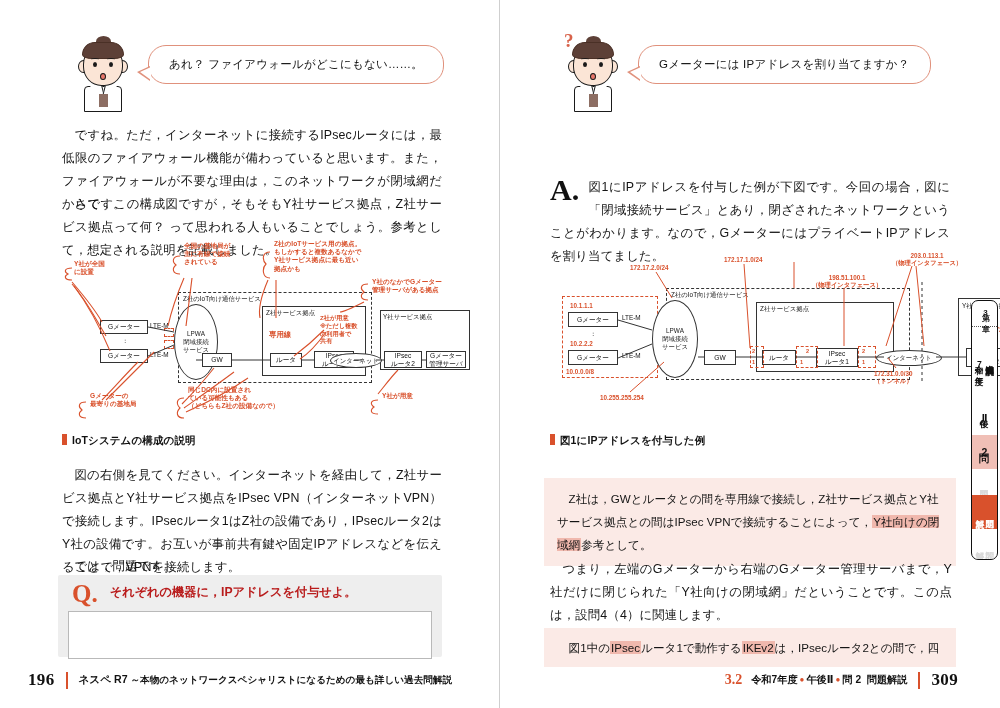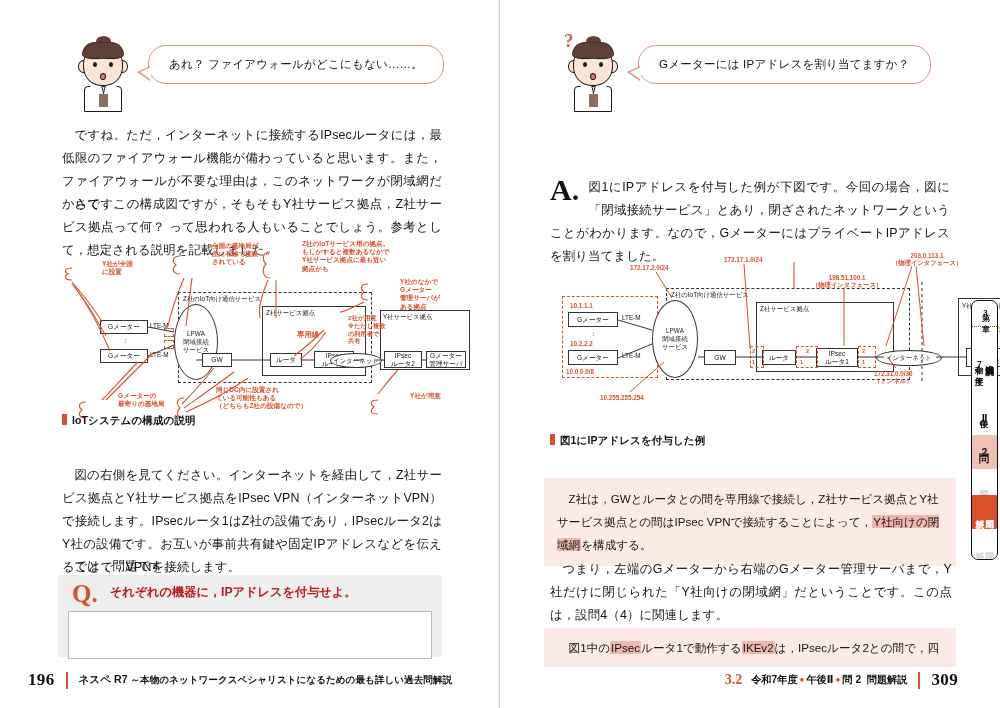--- a/index.html
+++ b/index.html
@@ -128,21 +128,21 @@
     font-size:6.6px; color:#111; display:flex; align-items:center;
     justify-content:center; text-align:center; line-height:1.15;
   }
   .dashbox { position:absolute; border:1.2px dashed #333; }
   .dashbox-r { position:absolute; border:1.1px dashed #d9512c; }
   .plainbox { position:absolute; border:1.1px solid #333; }
   .ellipse { position:absolute; border:1.1px solid #333; border-radius:50%;
     display:flex; align-items:center; justify-content:center;
     font-size:6.4px; text-align:center; line-height:1.2; background:#fff; }
   .lbl { position:absolute; font-size:6.4px; color:#111; line-height:1.2; white-space:nowrap; }
-  .lbl-r { position:absolute; font-size:6.6px; color:#d9512c; font-weight:bold; line-height:1.25;margin-left:28px; }
+  .lbl-r { position:absolute; font-size:6.6px; color:#d9512c; font-weight:bold; line-height:1.25; }
   .ip { position:absolute; font-size:6.3px; color:#d9512c; font-weight:bold; white-space:nowrap; }
   svg.ovl { position:absolute; left:0; top:0; overflow:visible; pointer-events:none; }
   .num { position:absolute; font-size:5.6px; color:#d9512c; font-weight:bold; }
 </style>
 </head>
 <body>
 
 <div class="spread">
 
   <div class="gutter"></div>
@@ -266,21 +266,21 @@
           <path d="M316,142 C324,132 330,124 336,118"></path>
           <path d="M40,148 C50,138 62,124 76,110"></path>
           <path d="M44,148 C56,136 74,118 92,100"></path>
           <path d="M120,152 C132,140 144,126 152,116"></path>
           <path d="M122,156 C136,146 156,132 172,120"></path>
           <path d="M124,160 C142,152 166,140 186,126"></path>
         </g>
       </svg>
     </div>
 
-    <div class="caption" style="left:62px; top:414px;text-align:right;">
+    <div class="caption" style="left:62px; top:434px;text-align:right;">
       <span class="mark"></span><span>IoTシステムの構成の説明</span>
     </div>
 
     <div class="para" style="left:62px; top:464px; width:380px;">図の右側を見てください。インターネットを経由して，Z社サービス拠点とY社サービス拠点をIPsec VPN（インターネットVPN）で接続します。IPsecルータ1はZ社の設備であり，IPsecルータ2はY社の設備です。お互いが事前共有鍵や固定IPアドレスなどを伝えることで，VPNを接続します。</div>
     <div class="para" style="left:62px; top:555px; width:380px;">では，問題です。</div>
 
     <div class="qbox" style="left:58px; top:575px; width:384px; height:82px;">
       <div class="qhead">
         <div class="qmark">Q.</div>
         <div class="qtext">それぞれの機器に，IPアドレスを付与せよ。</div>
@@ -409,21 +409,21 @@
           <path d="M250,4 L250,30"></path>
         </g>
       </svg>
     </div>
 
     <div class="caption" style="left:50px; top:434px;">
       <span class="mark"></span><span>図1にIPアドレスを付与した例</span>
     </div>
 
     <div class="quote" style="left:44px; top:478px; width:412px;">
-      <span>Z社は，GWとルータとの間を専用線で接続し，Z社サービス拠点とY社サービス拠点との間はIPsec VPNで接続することによって，</span><span class="hl">Y社向けの閉域網</span><span>を構成する。</span>
+      <span>Z社は，GWとルータとの間を専用線で接続し，Z社サービス拠点とY社サービス拠点との間はIPsec VPNで接続することによって，</span><span class="hl">Y社向けの閉域網</span><span>参考として。</span>
     </div>
 
     <div class="para" style="left:50px; top:558px; width:402px;">つまり，左端のGメーターから右端のGメーター管理サーバまで，Y社だけに閉じられた「Y社向けの閉域網」だということです。この点は，設問4（4）に関連します。</div>
 
     <div class="quote" style="left:44px; top:628px; width:412px; padding-top:8px; padding-bottom:8px;">
       <span>図1中の</span><span class="hl">IPsec</span><span>ルータ1で動作する</span><span class="hl">IKEv2</span><span>は，IPsecルータ2との間で，四</span>
     </div>
 
     <div class="thumb">
       <div class="th-seg th-ch">第3章</div>

